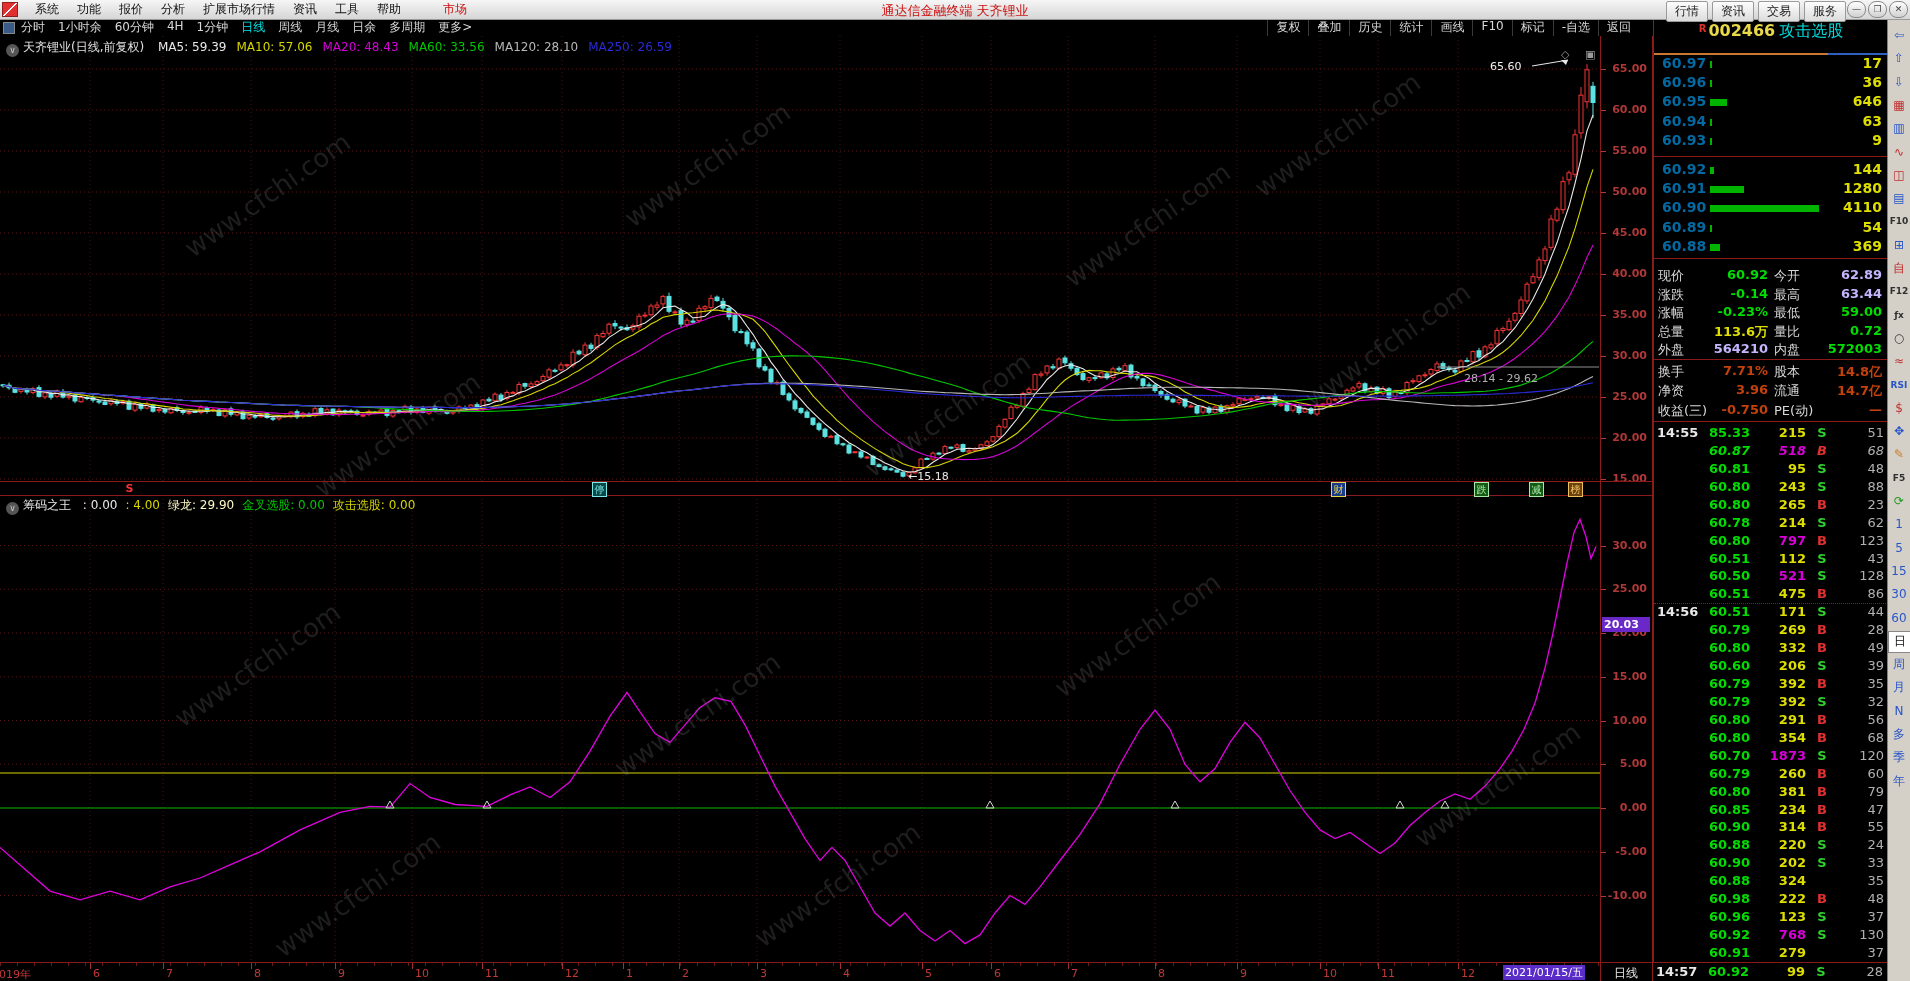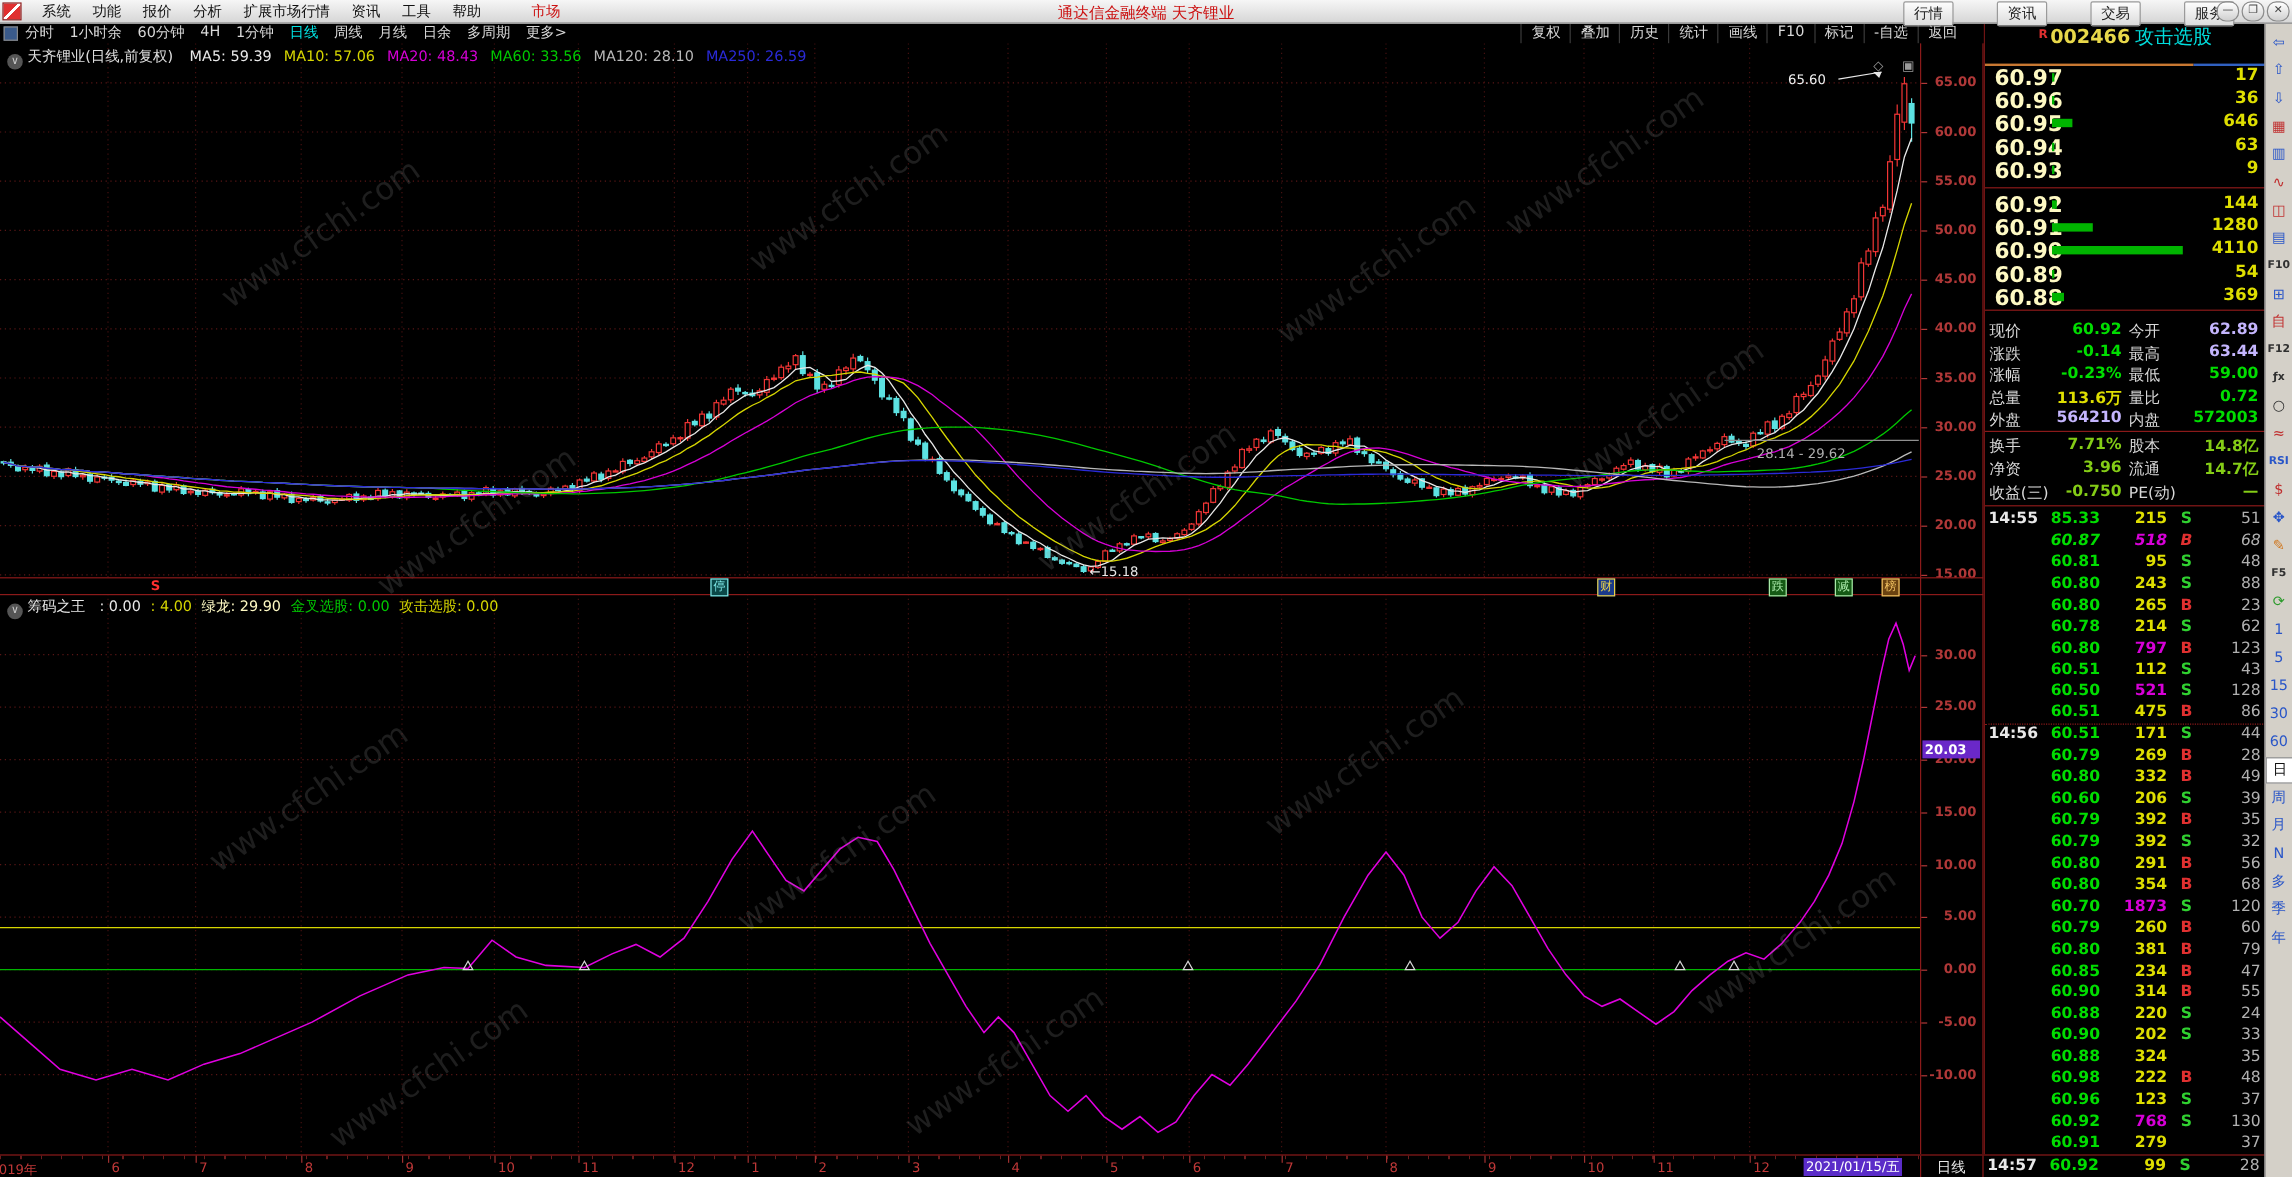--- a/index.html
+++ b/index.html
@@ -6,21 +6,21 @@
   #app{position:relative;width:1910px;height:981px;background:#000;overflow:hidden;
        font-family:"DejaVu Sans","Liberation Sans",sans-serif;-webkit-font-smoothing:none;}
   
   .menubar{position:absolute;left:0;top:0;width:1910px;height:19px;z-index:40;
            background:linear-gradient(#f6f6f6,#d6d6d6);display:flex;align-items:center;
            font-size:12px;color:#111;border-bottom:1px solid #9a9a9a;}
   .logo{width:14px;height:13px;margin:0 8px 0 2px;background:linear-gradient(135deg,#e03030 45%,#fff 45%,#fff 55%,#e03030 55%);border:1px solid #902020;}
   .menu-item{padding:0 9px;cursor:default;}
   .menu-market{color:#cc1111;margin-left:24px;padding:0 9px;}
   .win-title{position:absolute;left:50%;transform:translateX(-50%);color:#cc1111;font-size:13px;top:2px;}
-  .menu-right{position:absolute;right:48px;top:1px;display:flex;gap:32px;}
+  .menu-right{position:absolute;right:64px;top:1px;display:flex;}
   .mr-btn{margin-left:4px;padding:1px 8px;font-size:12px;background:linear-gradient(#fdfdfd,#dcdcdc);
           border:1px solid #9a9a9a;border-radius:2px;color:#222;}
   .win-ctl{position:absolute;right:2px;top:1px;display:flex;}
   .wc{width:17px;height:15px;margin-left:2px;border:1px solid #8a8a8a;border-radius:8px;
       background:linear-gradient(#fff,#d0d0d0);font-size:9px;line-height:14px;text-align:center;color:#444;}
   
   .toolbar2{position:absolute;left:0;top:19px;width:1653px;height:17px;background:#000;z-index:35;
             display:flex;align-items:center;color:#d8d8d8;font-size:12px;}
   .tb-icon{width:10px;height:10px;background:#3a5a8a;border:1px solid #888;margin:0 6px 0 3px;}
   .period{margin-right:13px;}
@@ -49,38 +49,38 @@
   
   #right-panel{position:absolute;left:1653px;top:19px;width:234px;height:943px;background:#000;
                border-left:1px solid #8b1a1a;z-index:20;overflow:hidden;}
   .rp-header{position:absolute;left:0;top:2px;width:100%;text-align:center;white-space:nowrap;}
   .rp-header .flag{color:#e03030;font-size:10px;font-weight:bold;vertical-align:4px;}
   .rp-header .code{color:#e8d84a;font-size:16px;font-weight:bold;margin:0 4px 0 2px;}
   .rp-header .name{color:#00dcdc;font-size:16px;}
   .rp-oline{position:absolute;left:0;top:34px;width:174px;height:2px;background:#c87832;}
   .rp-oline2{position:absolute;left:174px;top:34px;width:60px;height:2px;background:#3060c0;}
   .ob-row{position:absolute;left:0;width:100%;height:18px;}
-  .ob-price{position:absolute;left:8px;color:#fef9c3;font-size:18px;font-weight:bold;}
+  .ob-price{position:absolute;left:8px;color:#0369a1;font-size:14px;font-weight:bold;}
   .ob-bar{position:absolute;left:56px;top:6px;height:7px;background:#00b400;}
   .ob-vol{position:absolute;right:6px;color:#dede00;font-size:14px;font-weight:bold;text-align:right;}
   .rp-sep{position:absolute;left:0;width:100%;border-top:1px solid #8b1a1a;}
   .q-row{position:absolute;left:0;width:100%;height:17px;font-size:13px;font-weight:bold;}
   .q-l1{position:absolute;left:4px;color:#d8d8d8;font-weight:normal;}
   .q-v1{position:absolute;left:40px;width:74px;text-align:right;}
   .q-l2{position:absolute;left:120px;color:#d8d8d8;font-weight:normal;}
   .q-v2{position:absolute;right:6px;width:70px;text-align:right;}
   .tk-row{position:absolute;left:0;width:100%;height:17px;font-size:13px;font-weight:bold;}
   .tk-time{position:absolute;left:3px;color:#e8e8e8;}
   .tk-price{position:absolute;left:40px;width:56px;text-align:right;color:#00dd00;}
   .tk-vol{position:absolute;left:100px;width:52px;text-align:right;color:#dede00;}
   .tk-vol.big{color:#d800d8;}
   .tk-side{position:absolute;left:160px;width:16px;text-align:center;}
   .tk-cnt{position:absolute;right:4px;width:46px;text-align:right;color:#b0b0b0;font-weight:normal;}
   .tk-sep{position:absolute;left:0;width:100%;border-top:1px dotted #8b1a1a;}
-  .c-g{color:#00dd00}.c-r{color:#c4b5fd}.c-y{color:#dede00}.c-w{color:#84cc16}
+  .c-g{color:#00dd00}.c-r{color:#c4b5fd}.c-y{color:#dede00}.c-w{color:#c2410c}
   
   #rail{position:absolute;left:1887px;top:19px;width:23px;height:962px;background:#d4d0c8;
         border-left:1px solid #808080;z-index:30;}
   .rail-item{position:absolute;left:0;width:22px;height:20px;text-align:center;font-size:12px;line-height:20px;cursor:default;}
   .rail-item.sel{background:#fff;border:1px solid #888;line-height:18px;}
   .rail-item.small{font-size:9px;font-weight:bold;}
   
   #bottombar{position:absolute;left:0;top:962px;width:1887px;height:19px;background:#000;
              border-top:1px solid #8b1a1a;z-index:25;}
   .bb-month{position:absolute;top:4px;font-size:11px;color:#c03838;}

